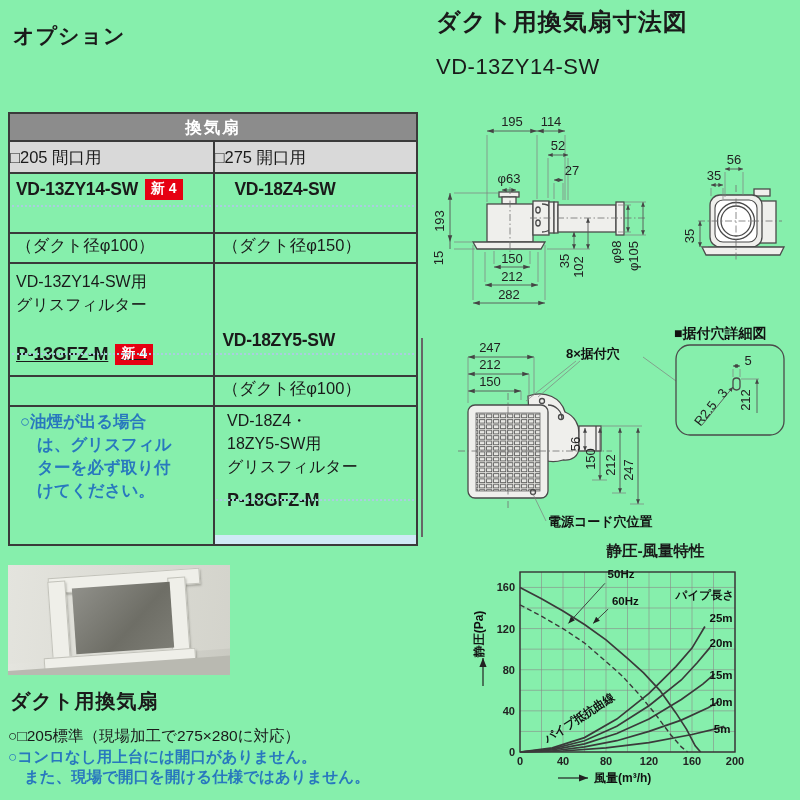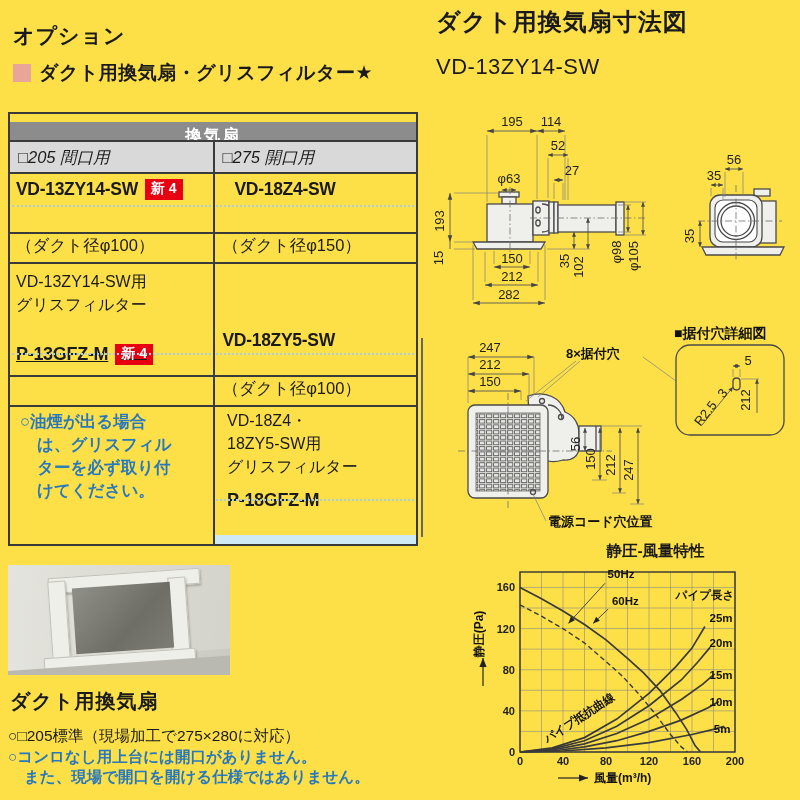--- a/index.html
+++ b/index.html
@@ -1,32 +1,32 @@
 <!DOCTYPE html>
 <html><head>
 <meta charset="utf-8">
 <style>
   html,body{margin:0;padding:0;background:#fff;}
-  .page{position:relative;width:800px;height:800px;background:#fde047;overflow:hidden;
+  .page{position:relative;width:800px;height:800px;background:#86efac;overflow:hidden;
         font-family:"Liberation Sans","DejaVu Sans",sans-serif;color:#1a1a1a;}
   .abs{position:absolute;}
   
   .h-option{left:13px;top:22px;font-size:21px;font-weight:700;letter-spacing:1px;}
   .subtitle{left:13px;top:60px;display:flex;align-items:center;gap:8px;}
   .pink-sq{width:18px;height:18px;background:#e9a598;display:inline-block;}
   .subtitle-text{font-size:19px;font-weight:700;letter-spacing:0.5px;}
   
   .tbl{left:8px;top:112px;width:410px;height:434px;border:2px solid #3a3a3a;box-sizing:border-box;}
   .tbl .cell{position:absolute;box-sizing:border-box;font-size:16.5px;}
   .hline{position:absolute;left:0;width:406px;height:1.5px;background:#3a3a3a;}
   .vline{position:absolute;left:203px;width:1.5px;background:#3a3a3a;}
   .dotline{position:absolute;border-top:2px dotted #a9cede;height:0;}
   .th-main{left:0;top:0;width:406px;height:26px;background:#8c8c8c;color:#fff;
-           font-size:19px;font-weight:700;text-align:center;line-height:26px;letter-spacing:2px;margin-top:8px;}
-  .th-sub{top:27.5px;height:30px;background:#d9d9d9;line-height:30px;padding-left:8px;font-size:17px;font-style:italic;}
+           font-size:19px;font-weight:700;text-align:center;line-height:26px;letter-spacing:2px;}
+  .th-sub{top:27.5px;height:30px;background:#d9d9d9;line-height:30px;padding-left:0;font-size:17px;}
   .mrow{display:flex;align-items:center;gap:7px;}
   .model{font-weight:700;font-size:17.5px;letter-spacing:-0.3px;}
   .model-lg{font-weight:700;font-size:18px;letter-spacing:-0.3px;}
   .badge{background:#e60012;color:#fff;font-size:14px;font-weight:700;padding:1px 6px 2px 6px;white-space:nowrap;}
   .ducttxt{font-size:16px;}
   .gline{font-size:16px;line-height:23px;}
   .bluenote{color:#2878be;font-weight:700;font-size:16.5px;line-height:23px;
             text-indent:-17px;padding-left:27px;}
   .bluestrip{position:absolute;left:204.5px;top:421px;width:201.5px;height:9px;background:#cfeaf5;}
   
@@ -69,24 +69,20 @@
   .axt{font:600 12px "Liberation Sans","DejaVu Sans",sans-serif;fill:#111;}
   .axl{stroke:#222;stroke-width:1.2;}
   .alin{stroke:#333;stroke-width:0.9;fill:none;}
 </style>
 </head>
 <body>
 
 <div class="page">
 
   <div class="abs h-option">オプション</div>
-  <div class="abs subtitle">
-    <span class="pink-sq"></span>
-    <span class="subtitle-text">ダクト用換気扇・グリスフィルター★</span>
-  </div>
 
   <div class="abs tbl">
     <div class="cell th-main">換気扇</div>
     <div class="cell th-sub" style="left:0;width:203px;">□205 間口用</div>
     <div class="cell th-sub" style="left:204.5px;width:201.5px;">□275 開口用</div>
 
     <div class="cell" style="left:0;top:60px;width:203px;">
       <div class="mrow" style="padding:5px 0 0 6px;">
         <span class="model">VD-13ZY14-SW</span>
         <span class="badge">新 4</span>

